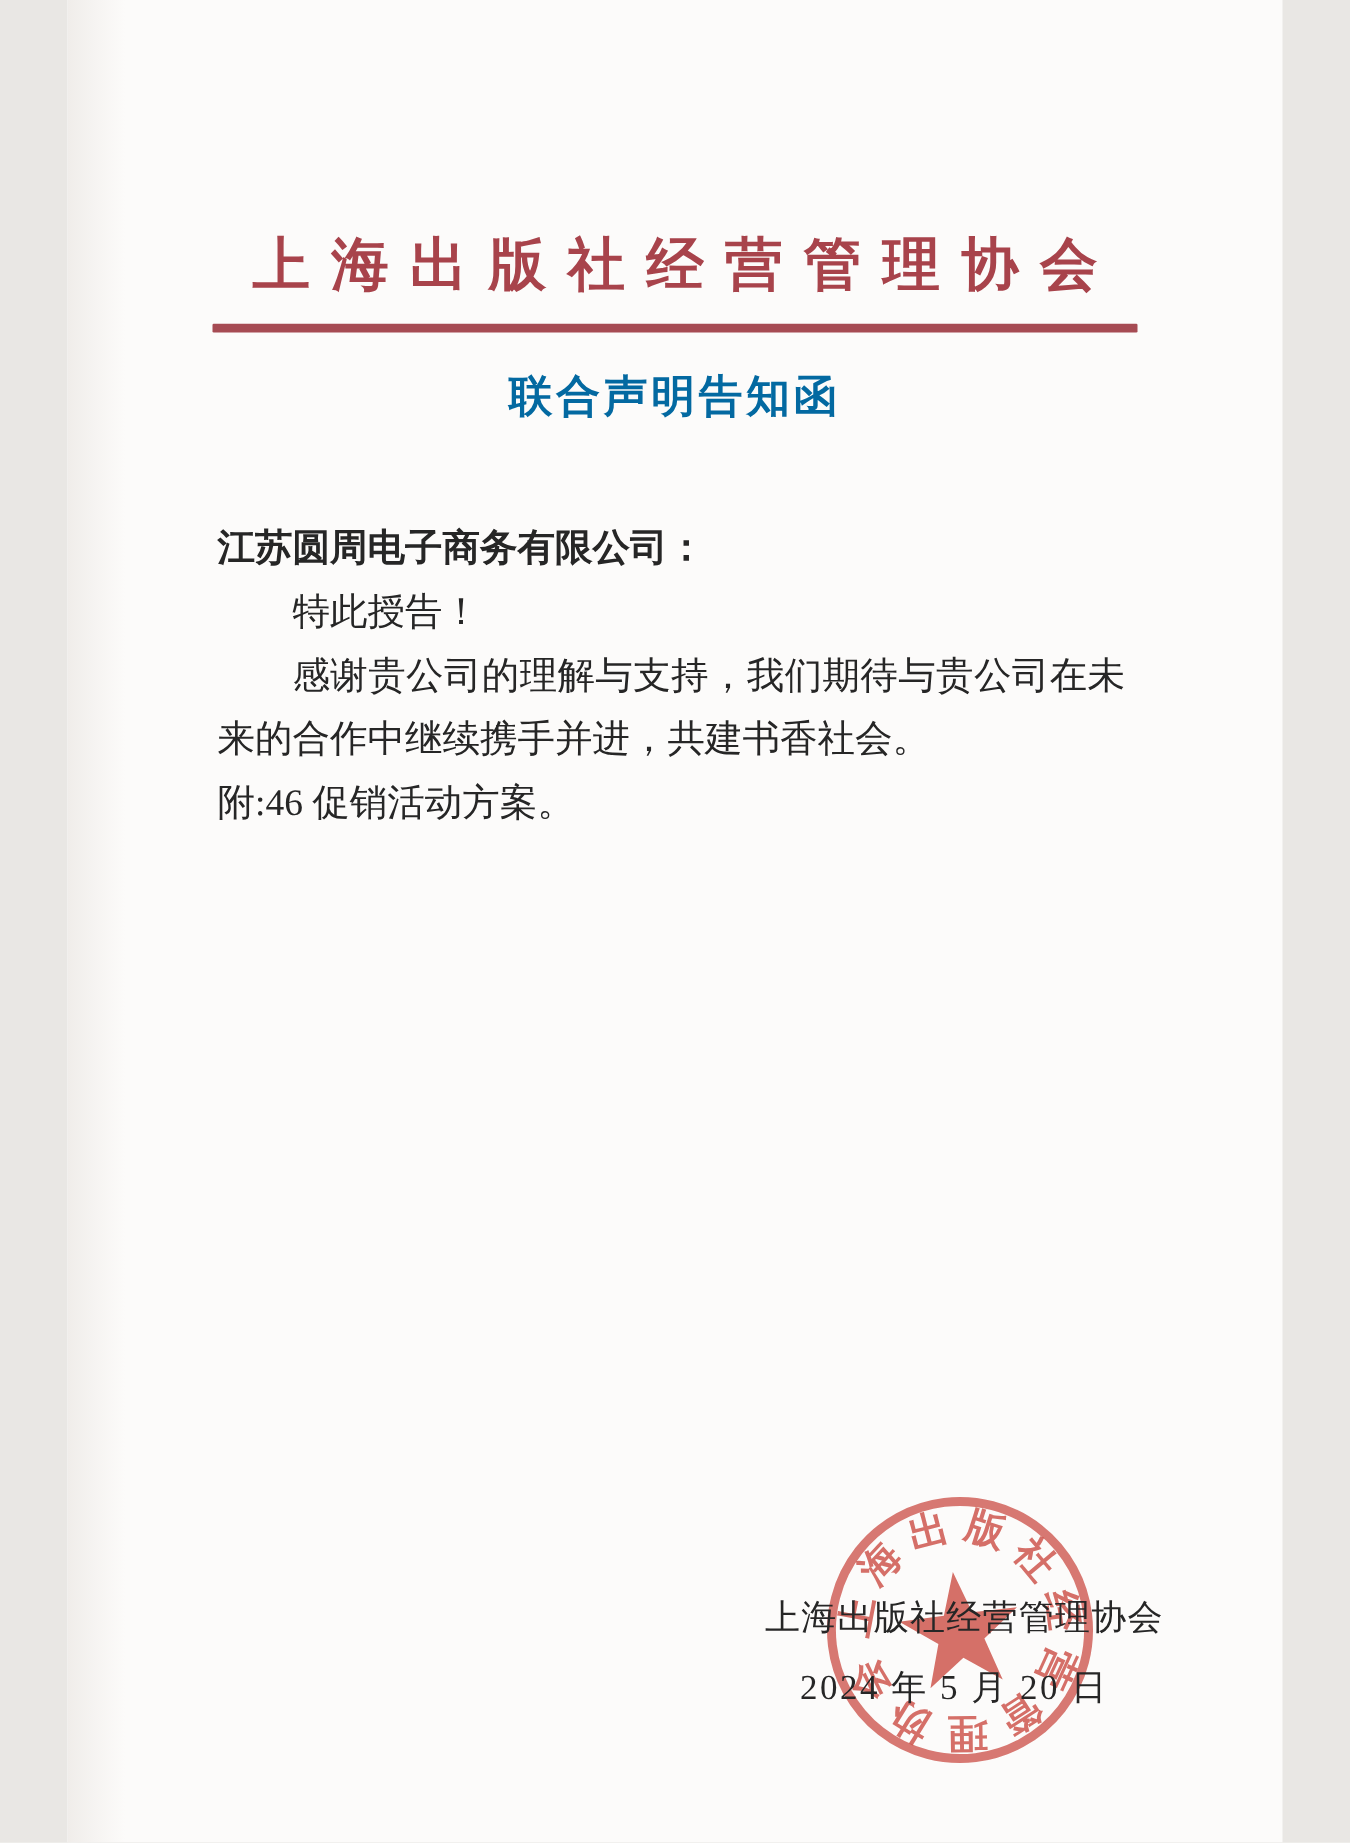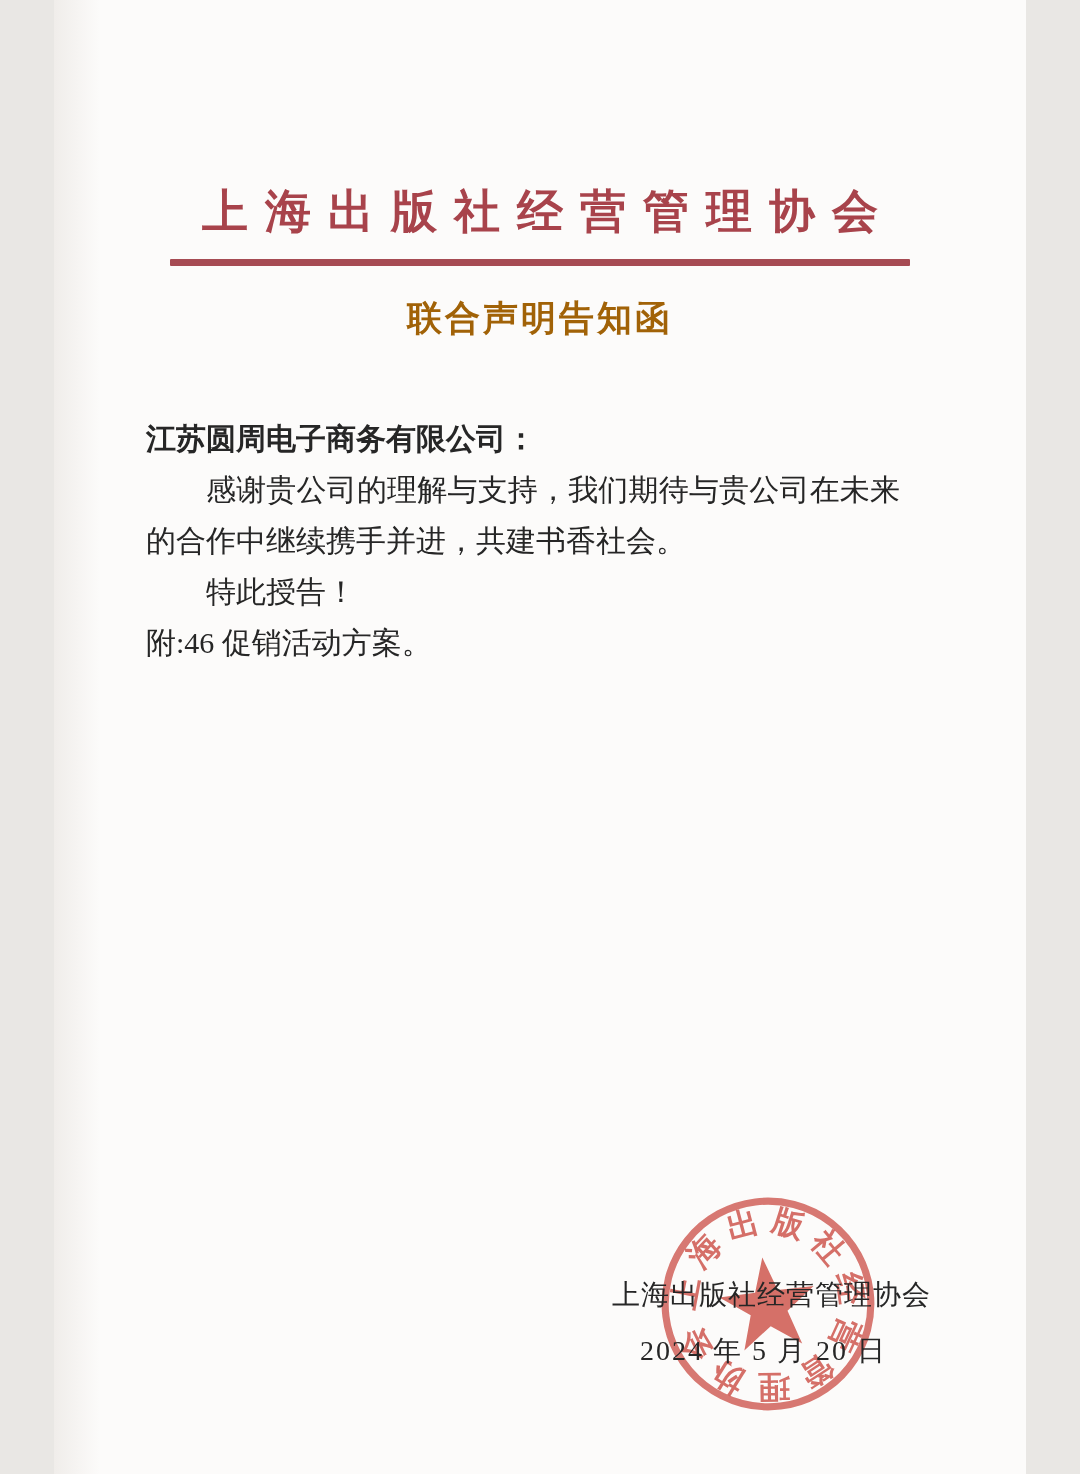--- a/index.html
+++ b/index.html
@@ -42,24 +42,24 @@
     border-radius:1px;
   }
   .subtitle{
     margin-top:31px;
     text-align:center;
     font-family:"Liberation Sans","DejaVu Sans",sans-serif;
     font-weight:700;
     font-size:35px;
     line-height:42px;
     letter-spacing:3px;
-    color:#a16207;
+    color:#0369a1;
   }
   .content{
-    margin:74px 126px 0 92px;
+    margin:74px 126px 0 120px;
     font-size:30px;
     line-height:51px;
     text-align:justify;
   }
   .addressee{
     font-weight:700;
     margin:0 0 13px 0;
   }
   .content p{margin:0;}
   .content p.indent{text-indent:2em;}
@@ -101,23 +101,23 @@
 
   <div class="rule"></div>
 
   <div class="subtitle">联合声明告知函</div>
 
   <div class="content">
     <p class="addressee">江苏圆周电子商务有限公司：</p>
 
 
 
+    <p class="indent">特此授告！</p>
+
     <p class="indent">感谢贵公司的理解与支持，我们期待与贵公司在未来的合作中继续携手并进，共建书香社会。</p>
-
-    <p class="indent">特此授告！</p>
 
     <p class="attachment">附:46 促销活动方案。</p>
   </div>
 
   <div class="signature">上海出版社经营管理协会</div>
 
   <div class="date">2024 年 5 月 20 日</div>
 
   <svg class="seal" viewBox="0 0 220 220" aria-hidden="true">
     <circle cx="110" cy="110" r="101" fill="none" stroke="#cd4b42" stroke-width="7" opacity="0.8"></circle>

